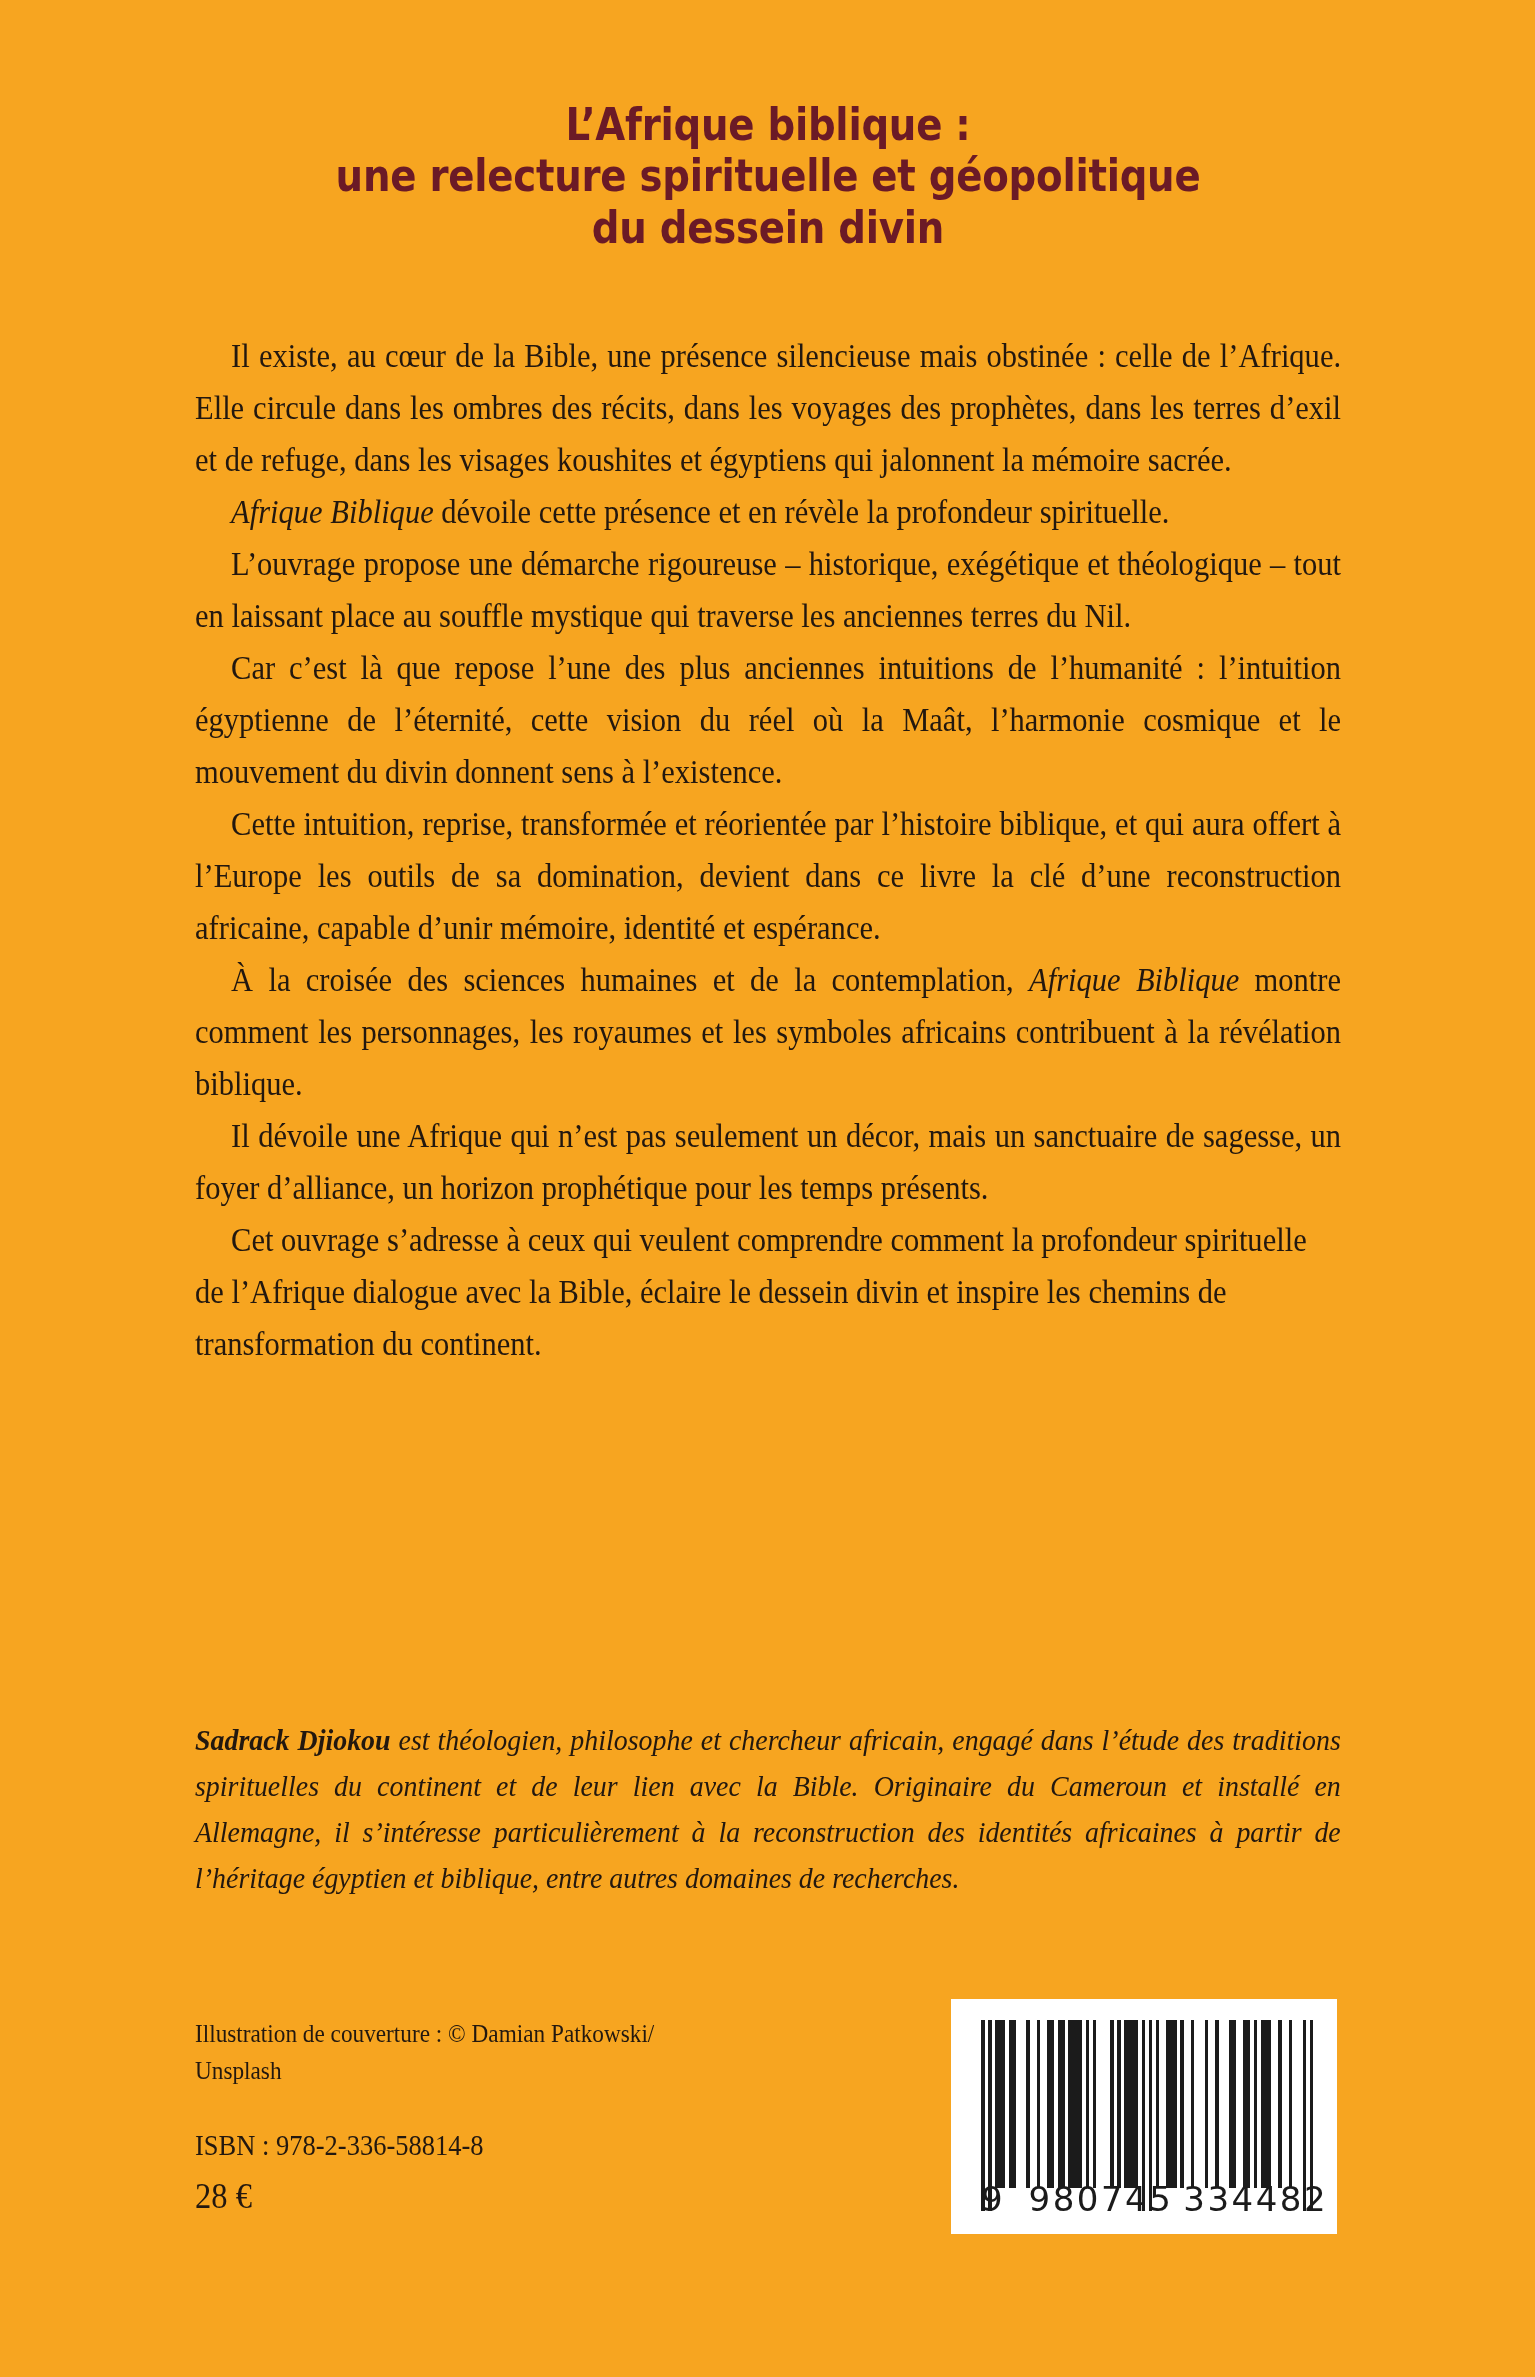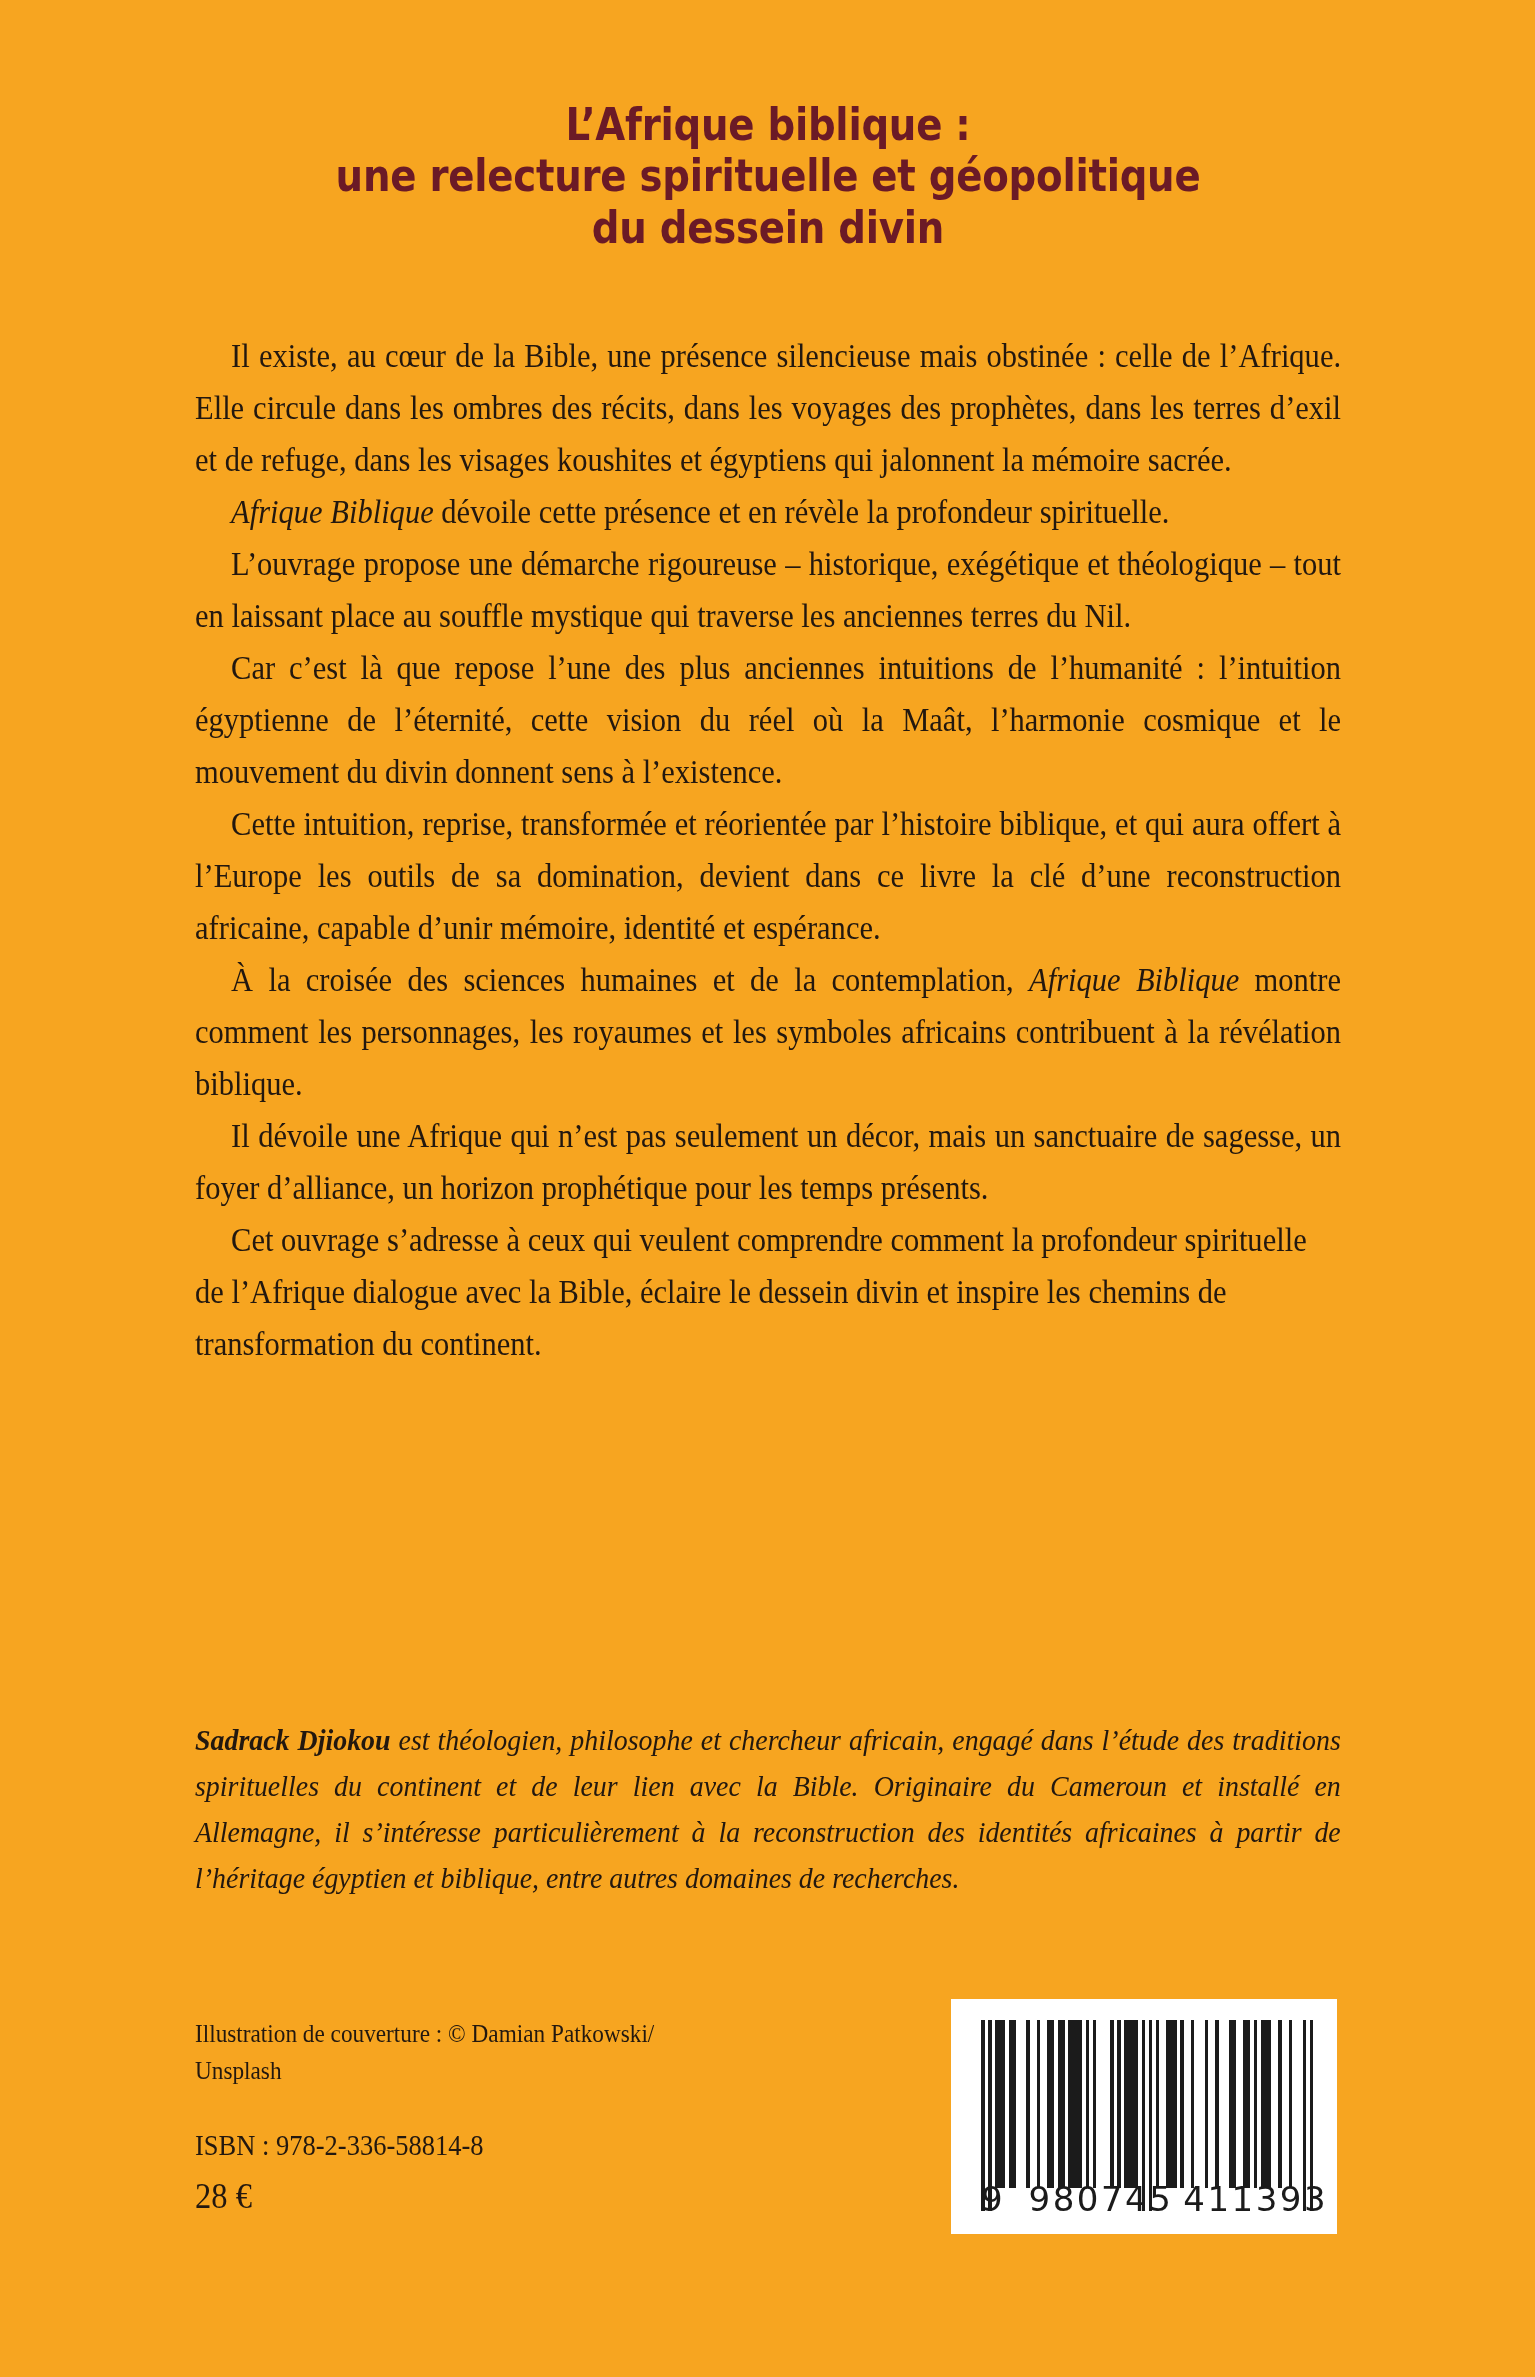--- a/index.html
+++ b/index.html
@@ -247,18 +247,18 @@
         <span style="width: 7px; background: transparent;"></span>
         <span style="width: 3.5px;"></span>
         <span style="width: 7px; background: transparent;"></span>
         <span style="width: 3.5px;"></span>
         <span style="width: 10.5px; background: transparent;"></span>
         <span class="guard" style="width: 3.5px;"></span>
         <span style="width: 3.5px; background: transparent;"></span>
         <span class="guard" style="width: 3.5px;"></span>
       </div>
     <div class="barcode-number">
-      <span class="lead">9</span><span class="mid">980745</span><span>411393</span>
+      <span class="lead">9</span><span class="mid">980745</span><span>334482</span>
     </div>
   </div>
 
 </div>
 
 
 </body></html>

